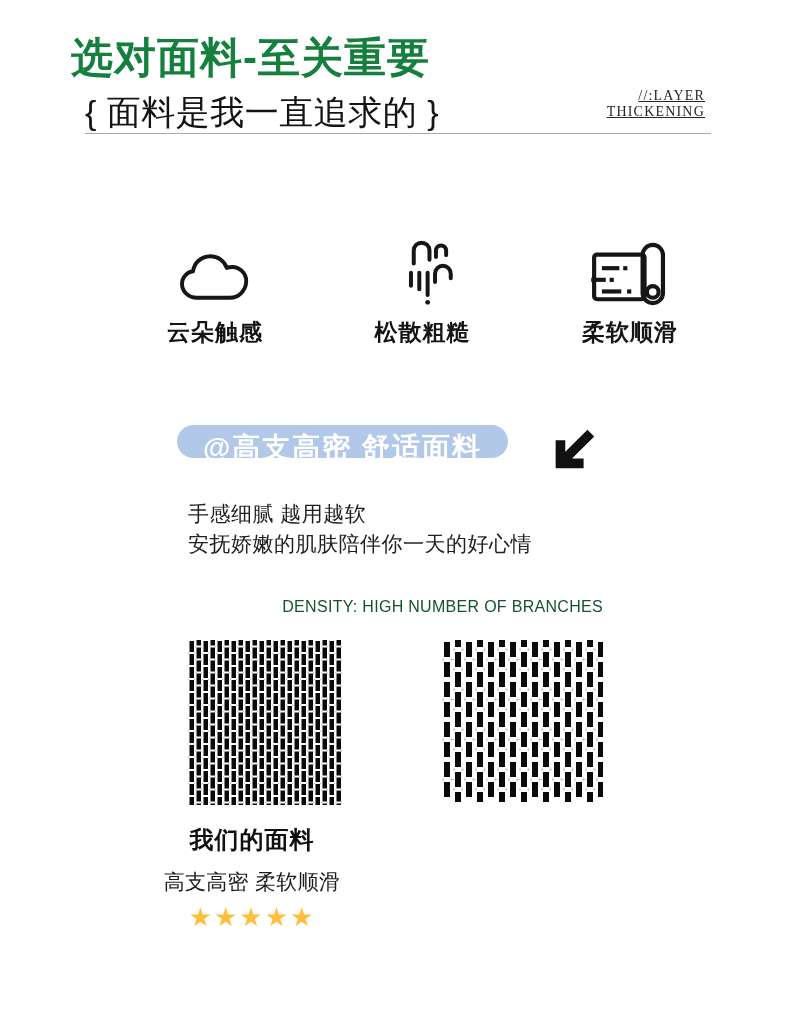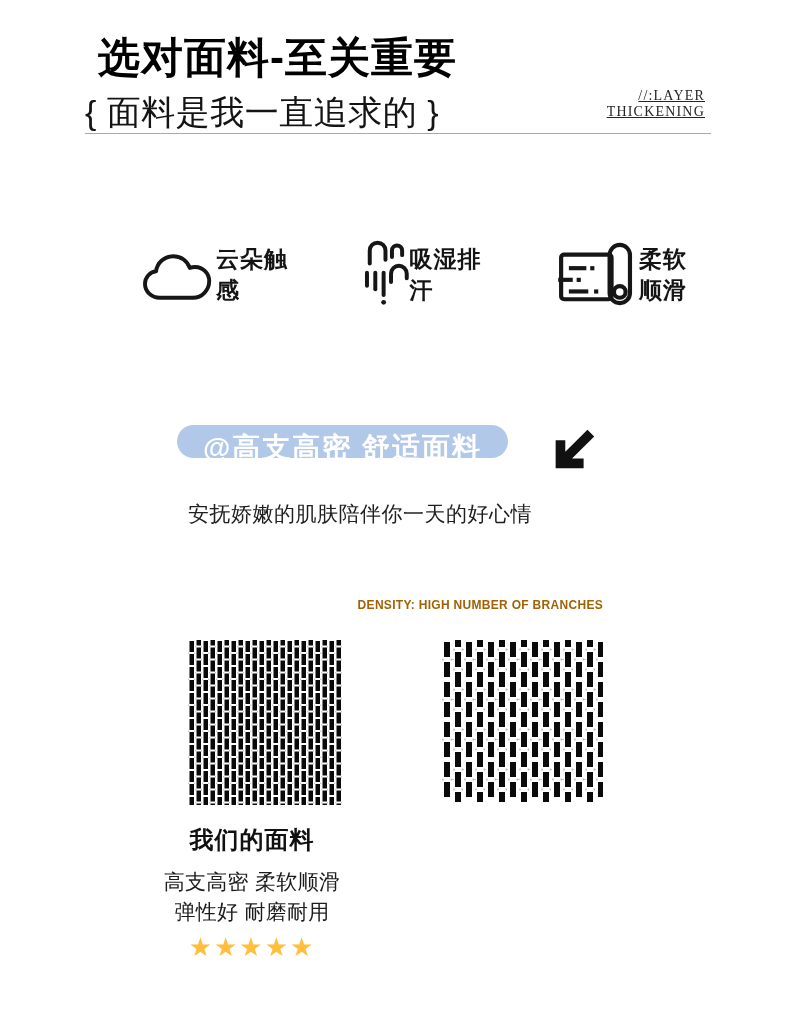--- a/index.html
+++ b/index.html
@@ -1,38 +1,38 @@
 <!DOCTYPE html>
 <html><head>
 <meta charset="utf-8">
 <style>
   html,body{margin:0;padding:0;background:#fff;}
   .page{
     position:relative;width:790px;height:1020px;background:#fff;overflow:hidden;
     font-family:"Liberation Sans","DejaVu Sans",sans-serif;color:#111;
   }
   
-  .title{position:absolute;left:98px;top:30px;font-size:42px;font-weight:800;letter-spacing:1px;color:#000000;}
+  .title{position:absolute;left:71px;top:30px;font-size:42px;font-weight:800;letter-spacing:1px;color:#15803d;}
   .subtitle{position:absolute;left:85px;top:90px;font-size:34px;font-weight:400;color:#141414;letter-spacing:.5px;}
   .watermark{position:absolute;right:85px;top:88px;text-align:right;font-family:"Liberation Serif","DejaVu Serif",serif;
     font-size:14px;line-height:16px;color:#262626;letter-spacing:1.2px;text-decoration:underline;}
   .header-rule{position:absolute;left:85px;top:133px;width:626px;border-top:1.5px solid #aaa;}
   
   .features{position:absolute;left:140px;top:232px;width:565px;display:flex;justify-content:space-between;}
-  .feature{width:150px;display:flex;align-items:center;}
+  .feature{width:150px;display:flex;flex-direction:column;align-items:center;}
   .feature .icon-box{height:74px;display:flex;align-items:flex-end;justify-content:center;}
   .feature .label{margin-top:11px;font-size:23px;font-weight:800;letter-spacing:1px;color:#141414;}
   .stroke-icon{stroke:#161616;fill:none;stroke-width:4.3;}
   
   .badge{position:absolute;left:177px;top:425px;height:33px;line-height:45px;padding:0 26px;border-radius:23px;
     color:#fff;font-size:28px;font-weight:800;letter-spacing:2px;}
   .arrow{position:absolute;left:546px;top:420px;}
   .para{position:absolute;left:188px;top:499px;font-size:21px;line-height:30px;color:#1f1f1f;letter-spacing:.5px;}
   
-  .density-label{position:absolute;right:187px;top:598px;font-size:12px;font-weight:700;letter-spacing:.3px;color:#a16207;}
+  .density-label{position:absolute;right:187px;top:598px;font-size:16px;font-weight:400;letter-spacing:.3px;color:#14532d;}
   .swatch-ours{position:absolute;left:188px;top:640px;}
   .swatch-ordinary{position:absolute;left:442px;top:640px;}
   .compare-col{position:absolute;top:824px;width:230px;text-align:center;}
   .col-ours{left:137px;}
   .col-ordinary{left:408px;}
   .compare-title{font-size:24px;font-weight:800;letter-spacing:1px;color:#101010;}
   .compare-desc{margin-top:11px;font-size:21px;line-height:30px;color:#1c1c1c;letter-spacing:.3px;}
   .stars{margin-top:5px;font-size:26px;letter-spacing:2px;}
 </style>
 </head>
@@ -65,21 +65,21 @@
             <path d="M23 34 V20 A8.5 8.5 0 0 1 40 20 V30"></path>
             <path d="M47 27 V20 A5.5 5.5 0 0 1 58 20 V25"></path>
             <path d="M46 54 V45 A8.5 8.5 0 0 1 63 45 V50"></path>
             <path d="M20 44 V58"></path>
             <path d="M29 44 V62"></path>
             <path d="M38 44 V68"></path>
           </g>
           <circle cx="38" cy="76" r="2.6" fill="#161616"></circle>
         </svg>
       </div>
-      <div class="label">吸湿排汗</div>
+      <div class="label">松散粗糙</div>
     </div>
 
     <div class="feature">
       <div class="icon-box">
         <svg width="84" height="64" viewBox="0 0 86 66">
           <rect class="stroke-icon" x="6" y="13" width="52" height="46" rx="3"></rect>
           <line class="stroke-icon" x1="14" y1="27" x2="32" y2="27"></line>
           <rect x="36" y="24.9" width="4.3" height="4.3" fill="#161616"></rect>
           <line class="stroke-icon" x1="3" y1="39" x2="18" y2="39"></line>
           <rect x="22" y="36.9" width="4.3" height="4.3" fill="#161616"></rect>
@@ -94,20 +94,21 @@
   </div>
 
   <div class="badge" style="background-color: rgb(178, 200, 232);">@高支高密 舒适面料</div>
   <div class="arrow">
     <svg width="54" height="54" viewBox="0 0 56 56">
       <path d="M10 50 L10 21 L20 21 L20 33 L43 10 L50 17 L27 40 L39 40 L39 50 Z" fill="#111"></path>
     </svg>
   </div>
 
   <div class="para">
+    <div>手感细腻 越用越软</div>
     <div>安抚娇嫩的肌肤陪伴你一天的好心情</div>
   </div>
 
   <div class="density-label">DENSITY: HIGH NUMBER OF BRANCHES</div>
 
   <div class="swatch-ours">
     <svg width="154" height="165" viewBox="0 0 154 165">
       <defs>
         <pattern id="pDense" width="14" height="26" patternUnits="userSpaceOnUse">
           <rect x="1.5" y="1" width="4.5" height="11" fill="#0a0a0a"></rect>
@@ -147,19 +148,18 @@
         </pattern>
       </defs>
       <rect width="161" height="162" fill="url(#pSparse)"></rect>
     </svg>
   </div>
 
   <div class="compare-col col-ours">
     <div class="compare-title">我们的面料</div>
     <div class="compare-desc">
       <div>高支高密 柔软顺滑</div>
-      <div>弹性好 耐磨耐用</div>
     </div>
     <div class="stars" style="color: rgb(255, 190, 59);">★★★★★</div>
   </div>
 
 
 </div>
 
 </body></html>

